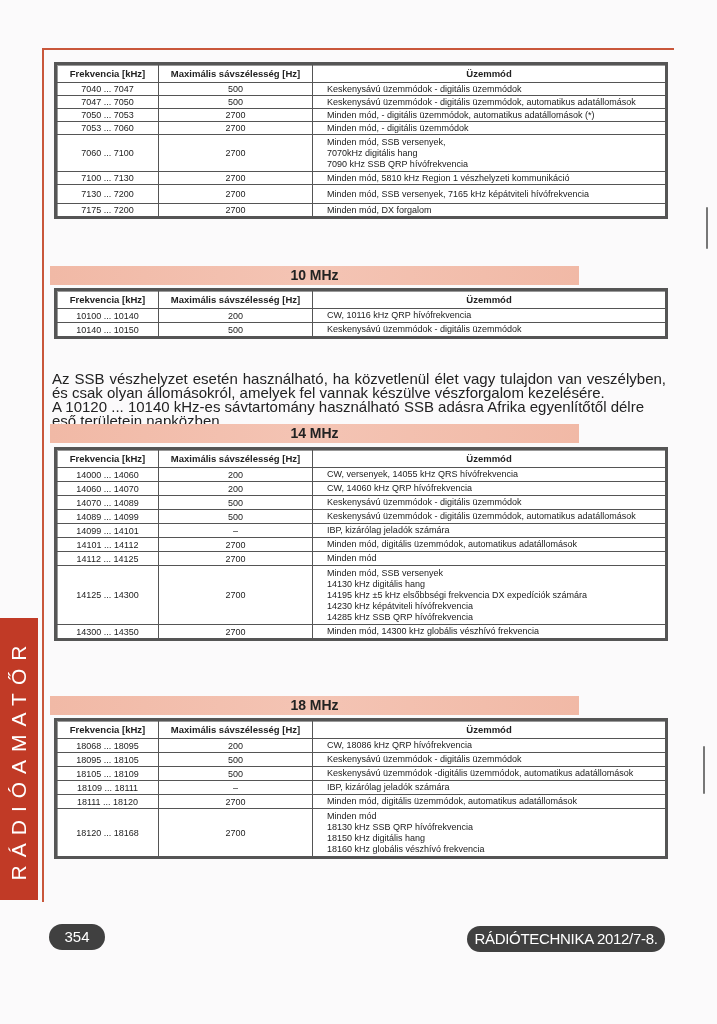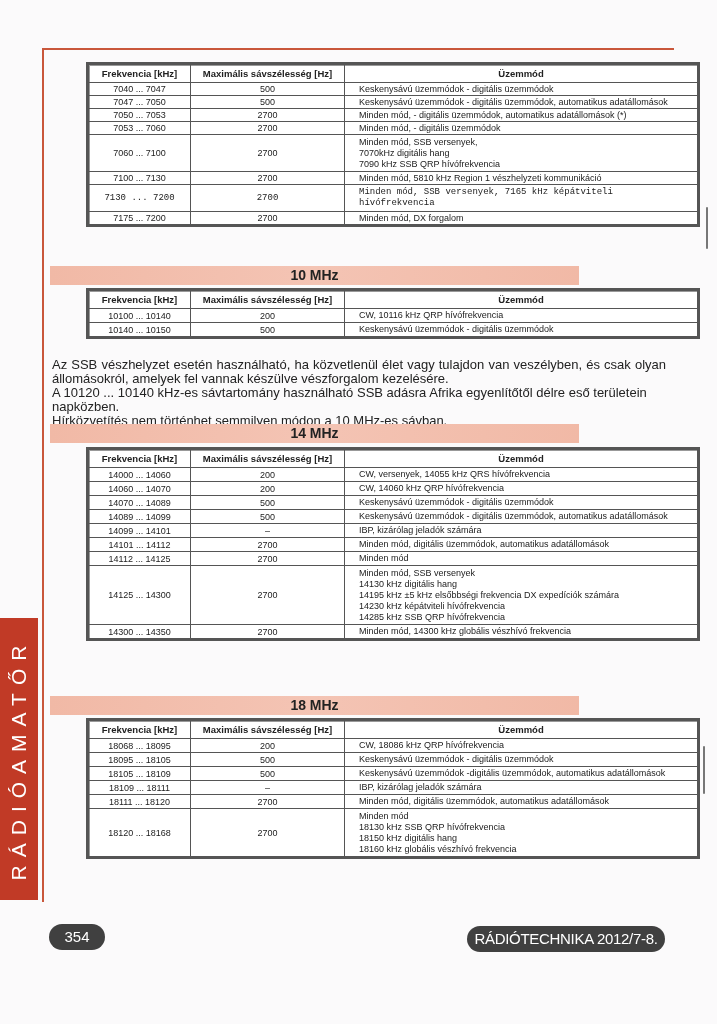--- a/index.html
+++ b/index.html
@@ -21,39 +21,38 @@
     display: flex; align-items: center; justify-content: center;
   }
   .side-text span {
     display: block; transform: rotate(-90deg); white-space: nowrap;
     color: #fff; font-size: 21px; letter-spacing: 8px; font-weight: 400;
   }
   .table-box {
     position: absolute; left: 54px; width: 610px;
     border: 2px solid #555; box-shadow: 2px 2px 0 #999 inset;
     background: #fff;
-    margin-left: 32px;
   }
   table { border-collapse: collapse; width: 100%; table-layout: fixed; }
   th, td {
     border: 1px solid #555; font-size: 9px; padding: 0 4px; vertical-align: middle;
   }
   th { font-weight: bold; text-align: center; height: 17px; font-size: 9.5px; }
   td.freq, td.bw { text-align: center; }
   td.mode { text-align: left; padding-left: 14px; }
   td.mode div { line-height: 11px; }
   col.c1 { width: 102px; } col.c2 { width: 154px; }
   .band {
     position: absolute; left: 50px; width: 529px; height: 19px;
     background: linear-gradient(to right, #f1b9a6, #f4c4b4 50%, #f1b9a6);
     text-align: center; font-weight: bold; font-size: 14px; line-height: 19px; color: #222;
   }
   .para {
-    position: absolute; left: 52px; top: 358px; width: 614px;
-    font-size: 13px; line-height: 14px; color: #222;
+    position: absolute; left: 52px; top: 372px; width: 614px;
+    font-size: 15px; line-height: 14px; color: #222;
   }
   .para p { margin: 0; }
   .para p.just { text-align: justify; }
   .pill {
     position: absolute; background: #404040; color: #fff; border-radius: 14px;
     font-size: 15px; text-align: center; line-height: 26px; height: 26px;
   }
   .page-num { left: 49px; top: 924px; width: 56px; }
   .pub { left: 467px; top: 926px; width: 198px; font-size: 15px; letter-spacing: -0.3px; }
   .staple { position: absolute; width: 2px; background: #777; border-radius: 1px; }
@@ -119,21 +118,21 @@
             <div>7090 kHz SSB QRP hívófrekvencia</div>
           </td>
         </tr>
         <tr style="height: 13px;">
           <td class="freq">7100 ... 7130</td>
           <td class="bw">2700</td>
           <td class="mode">
             <div>Minden mód, 5810 kHz Region 1 vészhelyzeti kommunikáció</div>
           </td>
         </tr>
-        <tr style="height: 27px; font-family: Liberation Mono, monospace;">
+        <tr style="height: 19px;">
           <td class="freq">7130 ... 7200</td>
           <td class="bw">2700</td>
           <td class="mode">
             <div>Minden mód, SSB versenyek, 7165 kHz képátviteli hívófrekvencia</div>
           </td>
         </tr>
         <tr style="height: 13px;">
           <td class="freq">7175 ... 7200</td>
           <td class="bw">2700</td>
           <td class="mode">

